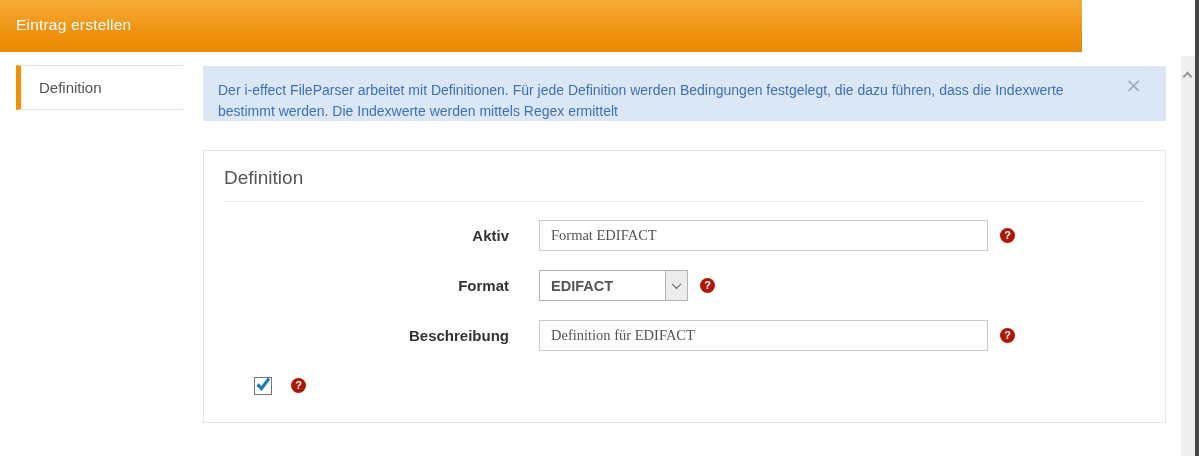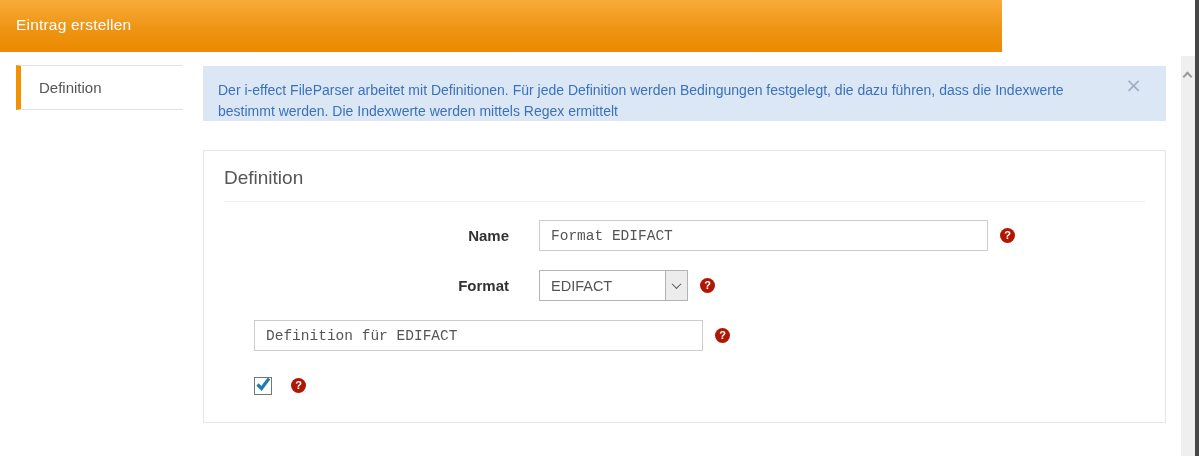--- a/index.html
+++ b/index.html
@@ -6,21 +6,21 @@
   html,body { width:1199px; height:456px; }
   body {
     position:relative;
     background:#ffffff;
     overflow:hidden;
     font-family:"Liberation Sans","DejaVu Sans",sans-serif;
   }
 
   
   .header {
-    position:absolute; top:0; left:0; width:1002px; height:52px;
+    position:absolute; top:0; left:0; width:1082px; height:52px;
     background:linear-gradient(180deg,#f8ab39 0%,#ee9414 55%,#ec8a00 100%);
   }
   .header-title {
     position:absolute; left:16px; top:16px;
     color:#ffffff; font-size:15.5px; letter-spacing:0.2px;
   }
 
   
   .right-strip {
     position:absolute; top:0; right:0; width:4px; height:456px; background:#474747;
@@ -90,30 +90,31 @@
   }
   .control-wrap {
     margin-left:30px;
     display:flex; align-items:center;
   }
   .text-input {
     width:449px; height:31px;
     border:1px solid #cccccc; background:#ffffff;
     padding:0 11px;
     font-size:14.5px; color:#555555;
-    font-family:Liberation Mono, monospace;
+    font-family:Liberation Serif, serif;
     outline:none;
   }
 
   
   .select-box {
     width:149px; height:31px;
     border:1px solid #b3b3b3; background:#ffffff;
     display:flex; align-items:stretch;
     cursor:pointer;
+    font-weight:bold;
   }
   .select-value {
     flex:1; display:flex; align-items:center;
     padding-left:11px;
     font-size:14.5px; color:#555555;
   }
   .select-arrow {
     width:22px;
     border-left:1px solid #b3b3b3;
     background:#ececec;
@@ -167,41 +168,42 @@
   <span class="alert-close">×</span>
 </div>
 
 <div class="card">
   <div class="card-title">Definition</div>
   <hr class="card-divider">
 
   <div class="form">
 
     <div class="form-row">
-      <div class="form-label">Name</div>
+      <div class="form-label">Aktiv</div>
       <div class="control-wrap">
         <input class="text-input" type="text" value="Format EDIFACT" style="">
         <span class="help-icon">?</span>
       </div>
     </div>
 
     <div class="form-row">
       <div class="form-label">Format</div>
       <div class="control-wrap">
         <div class="select-box">
           <div class="select-value">EDIFACT</div>
           <div class="select-arrow">
             <div class="chevron-down"></div>
           </div>
         </div>
         <span class="help-icon">?</span>
       </div>
     </div>
 
     <div class="form-row">
+      <div class="form-label">Beschreibung</div>
       <div class="control-wrap">
         <input class="text-input" type="text" value="Definition für EDIFACT" style="">
         <span class="help-icon">?</span>
       </div>
     </div>
 
     <div class="form-row">
       <div class="control-wrap">
         <div class="checkbox">
           <svg width="16" height="16" viewBox="0 0 16 16">

